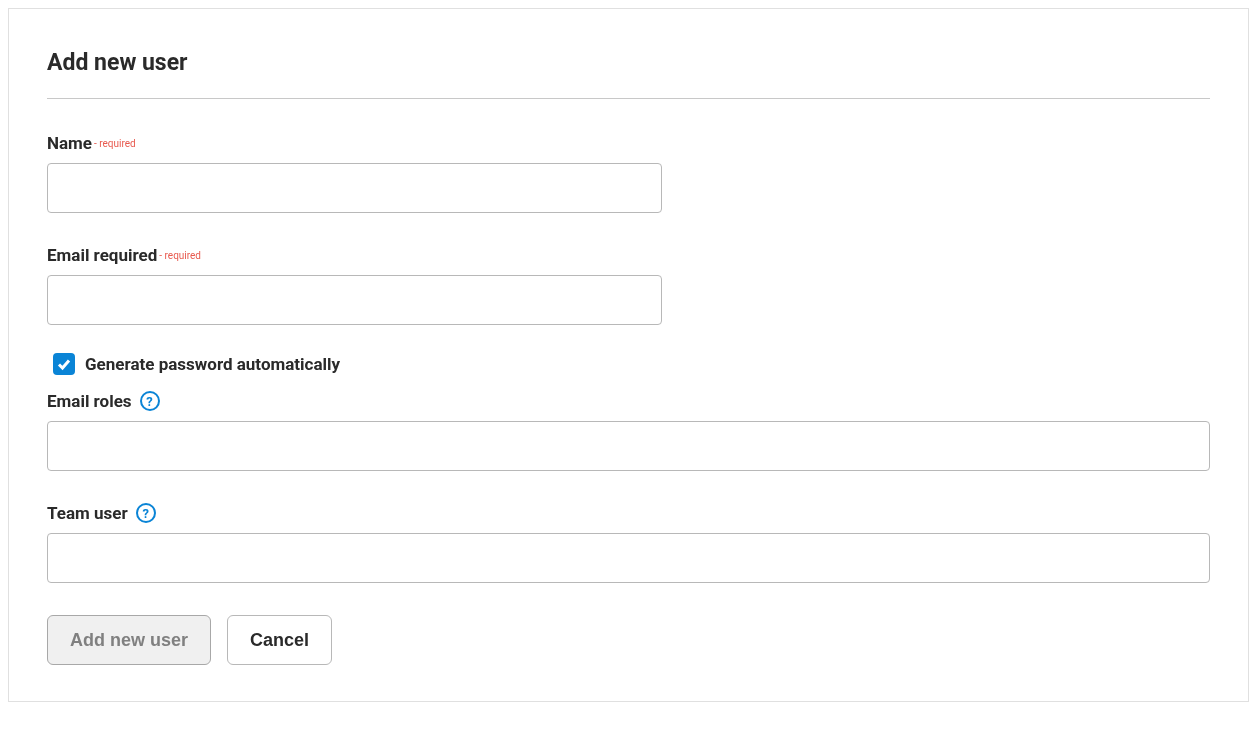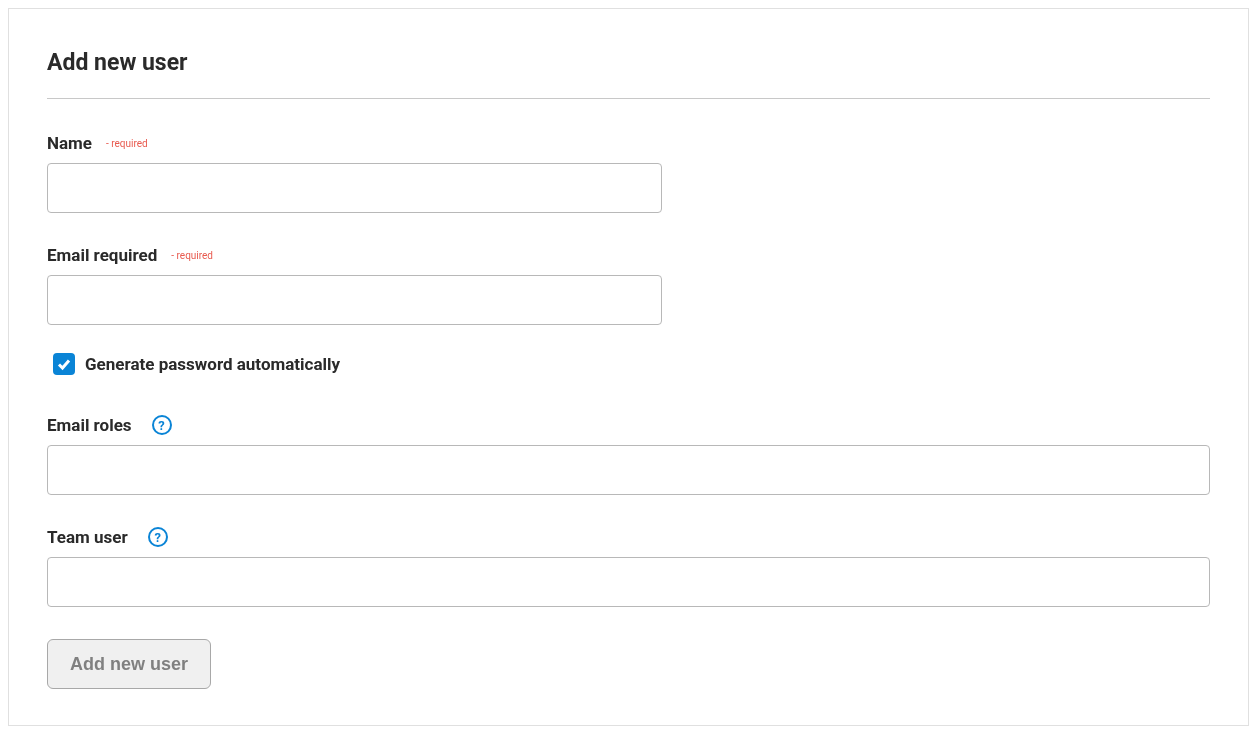--- a/index.html
+++ b/index.html
@@ -34,42 +34,42 @@
     .form-group.narrow {
       max-width: 615px;
     }
     .field-label {
       font-size: 17px;
       font-weight: 700;
       color: #2a2a2a;
       margin-bottom: 10px;
       display: flex;
       align-items: center;
-      gap: 12px;
+      gap: 0;
     }
     .required-marker {
       font-size: 10px;
       font-weight: 400;
       color: #e85a4f;
       margin-left: 2px;
     }
     .text-input {
       width: 100%;
       height: 50px;
       border: 1px solid #b8b8b8;
       border-radius: 4px;
       padding: 0 12px;
       font-size: 16px;
       background: #fff;
     }
     .checkbox-row {
       display: flex;
       align-items: center;
       gap: 10px;
-      margin-bottom: 40px;
+      margin-bottom: 16px;
       margin-top: -4px;
       padding-left: 6px;
       text-align: center;
     }
     .checkbox {
       width: 22px;
       height: 22px;
       border-radius: 4px;
       background: #0a84d6;
       display: flex;
@@ -176,15 +176,16 @@
   <div class="form-group">
     <div class="field-label">
       <span>Team user</span>
       <span class="help-icon">?</span>
     </div>
     <input type="text" class="text-input" value="" style="">
   </div>
 
   <div class="button-row">
     <button class="btn btn-primary-disabled">Add new user</button>
+    <button class="btn btn-secondary">Cancel</button>
   </div>
 
 </div>
 
 </body></html>

